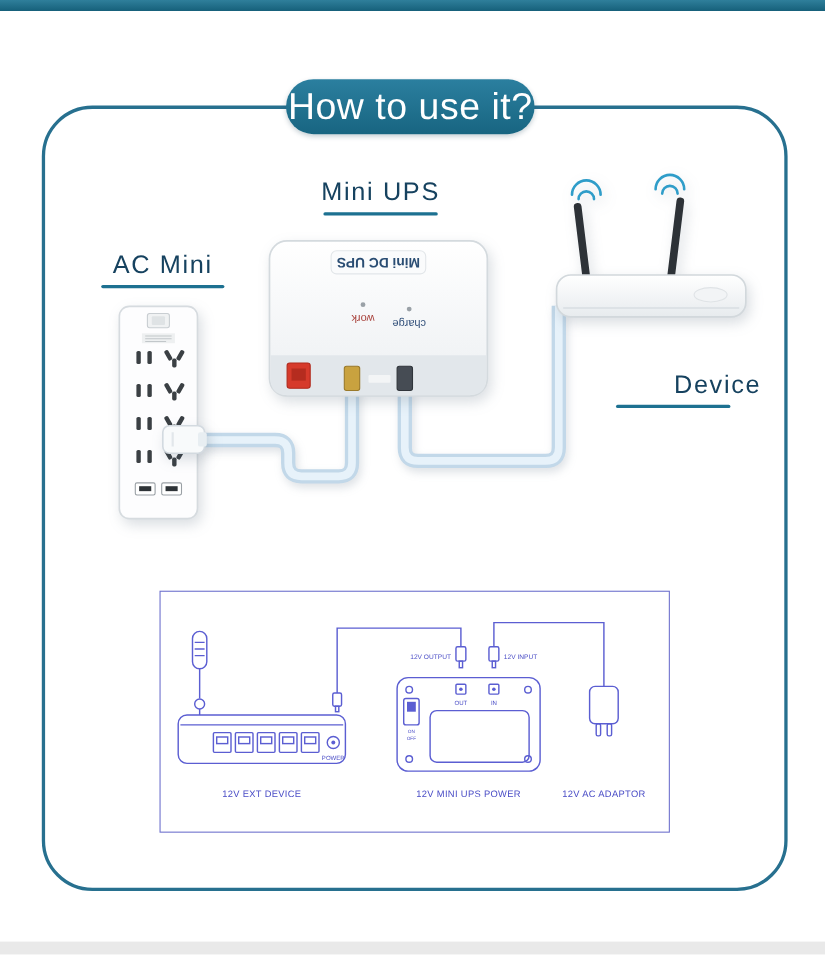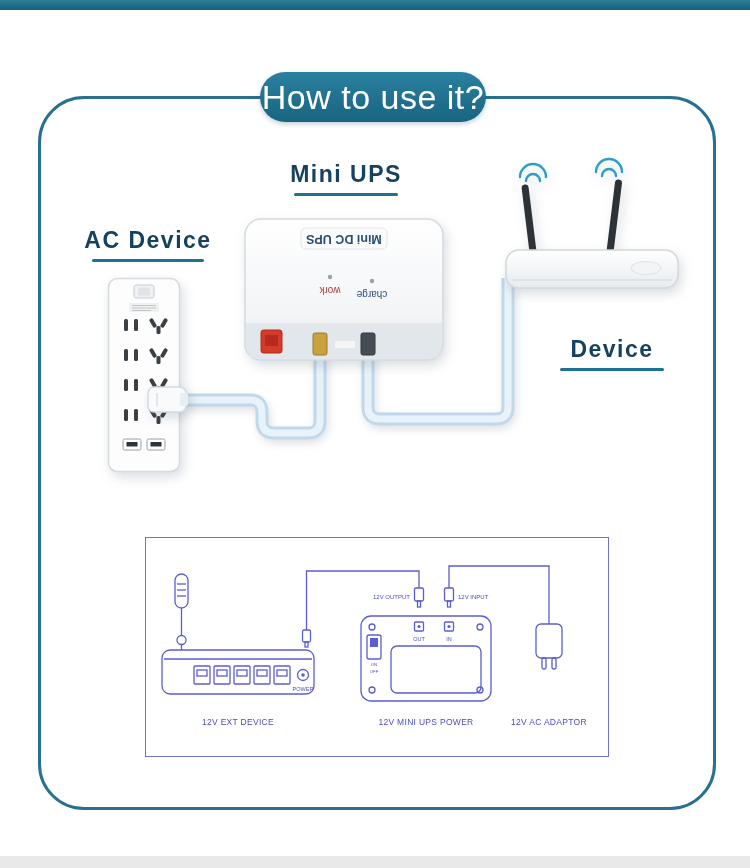--- a/index.html
+++ b/index.html
@@ -6,21 +6,21 @@
   .page{position:relative;width:750px;height:868px;background:#ffffff;overflow:hidden;font-family:"Liberation Sans",sans-serif;}
   .abs{position:absolute;}
   .top-strip{left:0;top:0;width:750px;height:10px;background:linear-gradient(180deg,#2f7f9b,#16607a);}
   .bottom-strip{left:0;bottom:0;width:750px;height:12px;background:#e9e9e9;}
   .frame{left:38px;top:96px;width:672px;height:708px;border:3px solid #27708f;border-radius:46px;}
   .title-pill{left:260px;top:72px;width:226px;height:50px;border-radius:27px;
     background:linear-gradient(180deg,#2b7f9f,#186581);display:flex;align-items:center;justify-content:center;
     box-shadow:0 2px 5px rgba(20,60,80,.25);}
   .title-pill span{color:#ffffff;font-size:34px;font-weight:500;letter-spacing:.5px;}
   .scene-label{text-align:center;}
-  .scene-label .txt{font-size:23px;font-weight:bold;color:#16425f;letter-spacing:1.5px;}
+  .scene-label .txt{font-size:23px;font-weight:normal;color:#16425f;letter-spacing:1.5px;}
   .scene-label .bar{height:3px;background:#1d7191;border-radius:2px;margin:5px auto 0;}
   .device-svg{position:absolute;filter:drop-shadow(3px 5px 6px rgba(70,90,110,.20));}
   .cables{position:absolute;left:0;top:0;filter:drop-shadow(2px 4px 4px rgba(90,110,130,.20));}
   .cable-outer{stroke:#c2d8e9;stroke-width:13;fill:none;}
   .cable-inner{stroke:#e7f2fa;stroke-width:7;fill:none;}
   .schematic-box{left:145px;top:537px;width:462px;height:218px;border:1px solid #6f72ce;background:#ffffff;}
   .schematic-box svg{position:absolute;left:0;top:0;}
   .sline{stroke:#5b5ed2;stroke-width:1.3;fill:none;}
   .sfill{fill:#5b5ed2;stroke:none;}
   svg text{font-family:"Liberation Sans",sans-serif;}
@@ -149,24 +149,24 @@
     <rect x="2" y="3" width="38" height="25" rx="6" fill="#f8fafb" stroke="#d3dae0" stroke-width="1.5"></rect>
     <rect x="34" y="9" width="8" height="13" rx="2" fill="#e8eef2"></rect>
     <line x1="11" y1="9" x2="11" y2="22" stroke="#e2e7eb" stroke-width="2"></line>
   </svg>
 
   <div class="abs scene-label" style="left:246px;top:161px;width:200px;">
     <div class="txt">Mini UPS</div>
     <div class="bar" style="width:104px;"></div>
   </div>
   <div class="abs scene-label" style="left:58px;top:227px;width:180px;">
-    <div class="txt">AC Device</div>
+    <div class="txt">AC Mini</div>
     <div class="bar" style="width:112px;"></div>
   </div>
-  <div class="abs scene-label" style="left:532px;top:336px;width:160px;">
+  <div class="abs scene-label" style="left:532px;top:336px;width:160px;text-align:right;">
     <div class="txt">Device</div>
     <div class="bar" style="width:104px;"></div>
   </div>
 
   <div class="abs title-pill">
     <span>How to use it?</span>
   </div>
 
   <div class="abs schematic-box">
     <svg width="462" height="218" viewBox="0 0 462 218">

